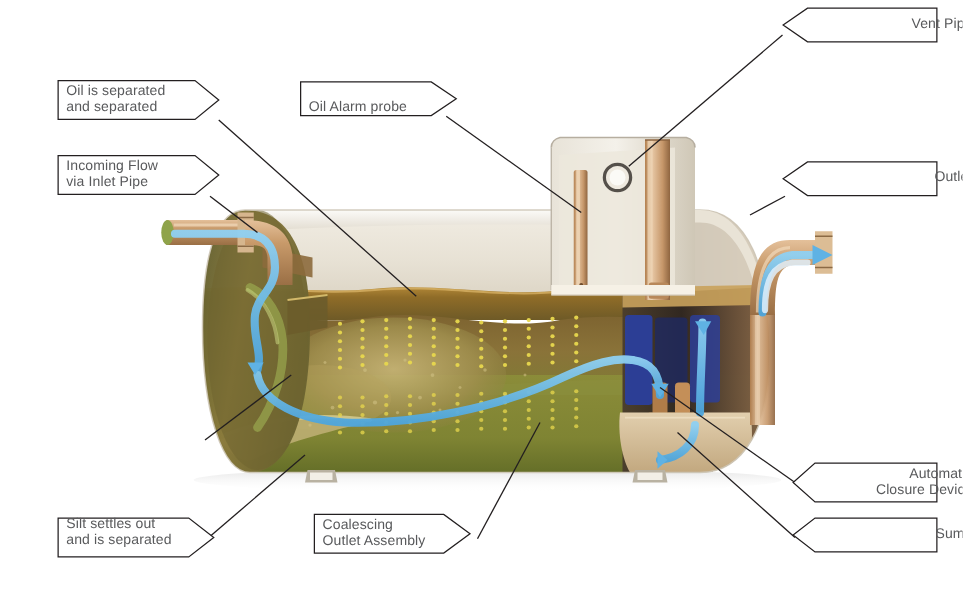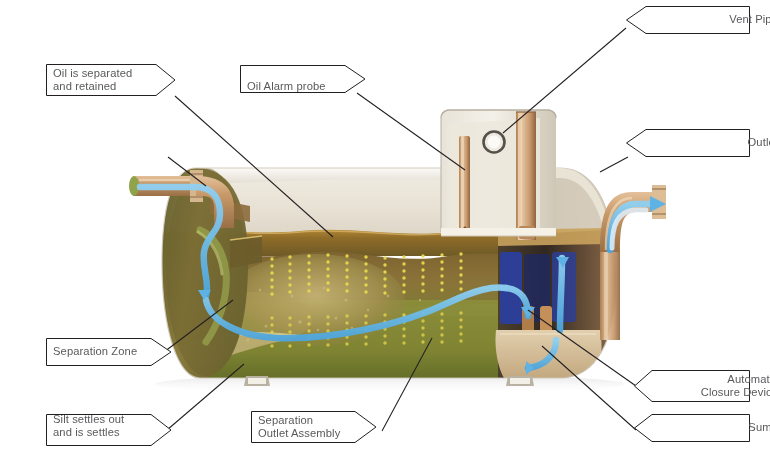--- a/index.html
+++ b/index.html
@@ -469,59 +469,60 @@
       <line x1="636" y1="430" x2="542" y2="346"></line>
     </g>
   </svg>
 
   <div class="callout l" style="left:46px;top:64px;width:110px;height:32px;">
     <svg width="130" height="32" viewBox="0 0 130 32">
       <path d="M0.5,0.5 H110 L129,16 L110,31.5 H0.5 Z" fill="#ffffff" stroke="#231f20" stroke-width="1"></path>
     </svg>
     <div class="txt">
       <span>Oil is separated</span>
-      <span>and retained</span>
+      <span>and separated</span>
     </div>
   </div>
 
   <div class="callout l" style="left:240px;top:65px;width:105px;height:44px;">
     <svg width="126" height="28" viewBox="0 0 126 28">
       <path d="M0.5,0.5 H105 L125,14 L105,27.5 H0.5 Z" fill="#ffffff" stroke="#231f20" stroke-width="1"></path>
     </svg>
     <div class="txt">
       <span>Oil Alarm probe</span>
     </div>
   </div>
 
-
-  <div class="callout l" style="left:46px;top:338px;width:105px;height:28px;">
-    <svg width="126" height="28" viewBox="0 0 126 28">
-      <path d="M0.5,0.5 H105 L125,14 L105,27.5 H0.5 Z" fill="#ffffff" stroke="#231f20" stroke-width="1"></path>
-    </svg>
-    <div class="txt">
-      <span>Separation Zone</span>
-    </div>
-  </div>
+  <div class="callout l" style="left:46px;top:124px;width:110px;height:32px;">
+    <svg width="130" height="32" viewBox="0 0 130 32">
+      <path d="M0.5,0.5 H110 L129,16 L110,31.5 H0.5 Z" fill="#ffffff" stroke="#231f20" stroke-width="1"></path>
+    </svg>
+    <div class="txt">
+      <span>Incoming Flow</span>
+      <span>via Inlet Pipe</span>
+    </div>
+  </div>
+
 
   <div class="callout l" style="left:46px;top:414px;width:105px;height:24px;">
     <svg width="126" height="32" viewBox="0 0 126 32">
       <path d="M0.5,0.5 H105 L125,16 L105,31.5 H0.5 Z" fill="#ffffff" stroke="#231f20" stroke-width="1"></path>
     </svg>
     <div class="txt">
       <span>Silt settles out</span>
-      <span>and is settles</span>
+      <span>and is separated</span>
     </div>
   </div>
 
   <div class="callout l" style="left:251px;top:411px;width:104px;height:32px;">
     <svg width="126" height="32" viewBox="0 0 126 32">
       <path d="M0.5,0.5 H104 L125,16 L104,31.5 H0.5 Z" fill="#ffffff" stroke="#231f20" stroke-width="1"></path>
     </svg>
     <div class="txt">
-      <span>Separation</span>
+      <span>Coalescing</span>
       <span>Outlet Assembly</span>
     </div>
   </div>
 
   <div class="callout r" style="left:626px;top:6px;width:124px;height:28px;">
     <svg width="124" height="28" viewBox="0 0 124 28" style="left:0;">
       <path d="M123.5,0.5 H20 L0.5,14 L20,27.5 H123.5 Z" fill="#ffffff" stroke="#231f20" stroke-width="1"></path>
     </svg>
     <div class="txt">
       <span>Vent Pipe</span>

